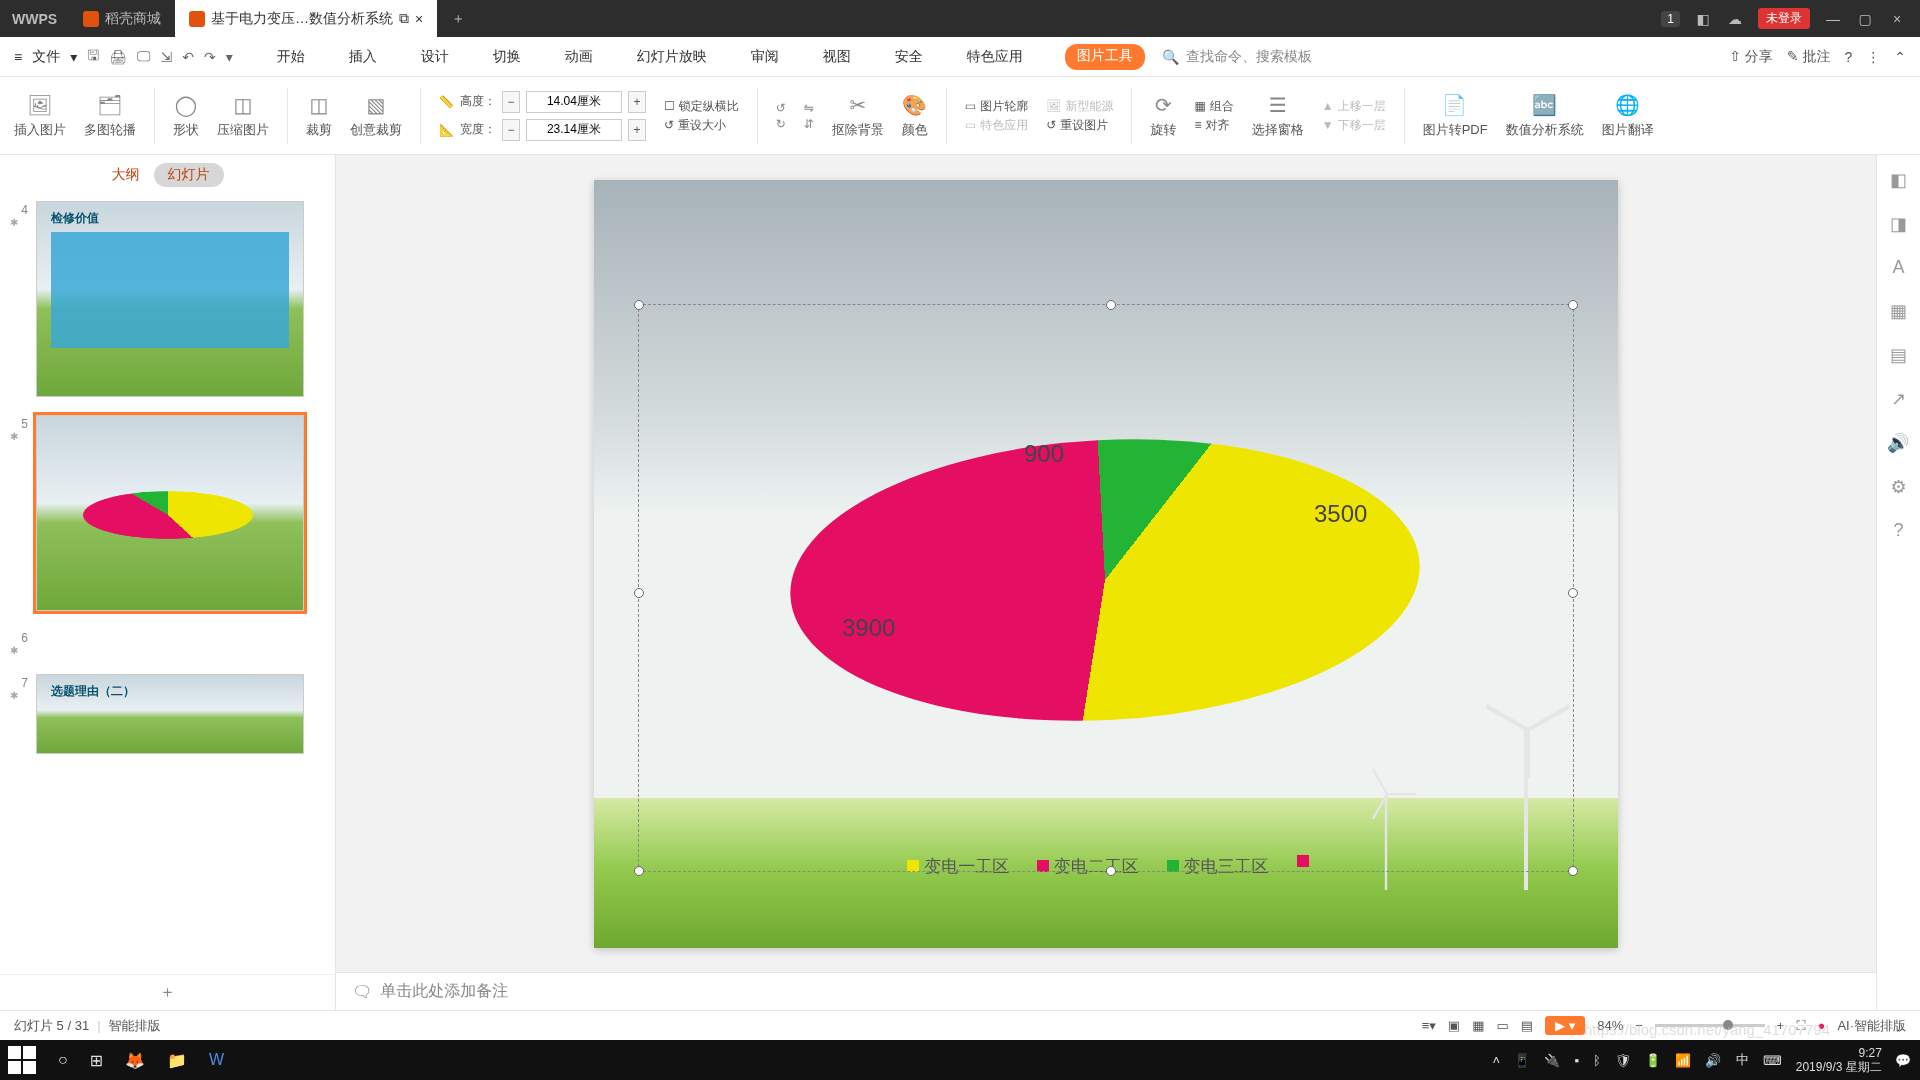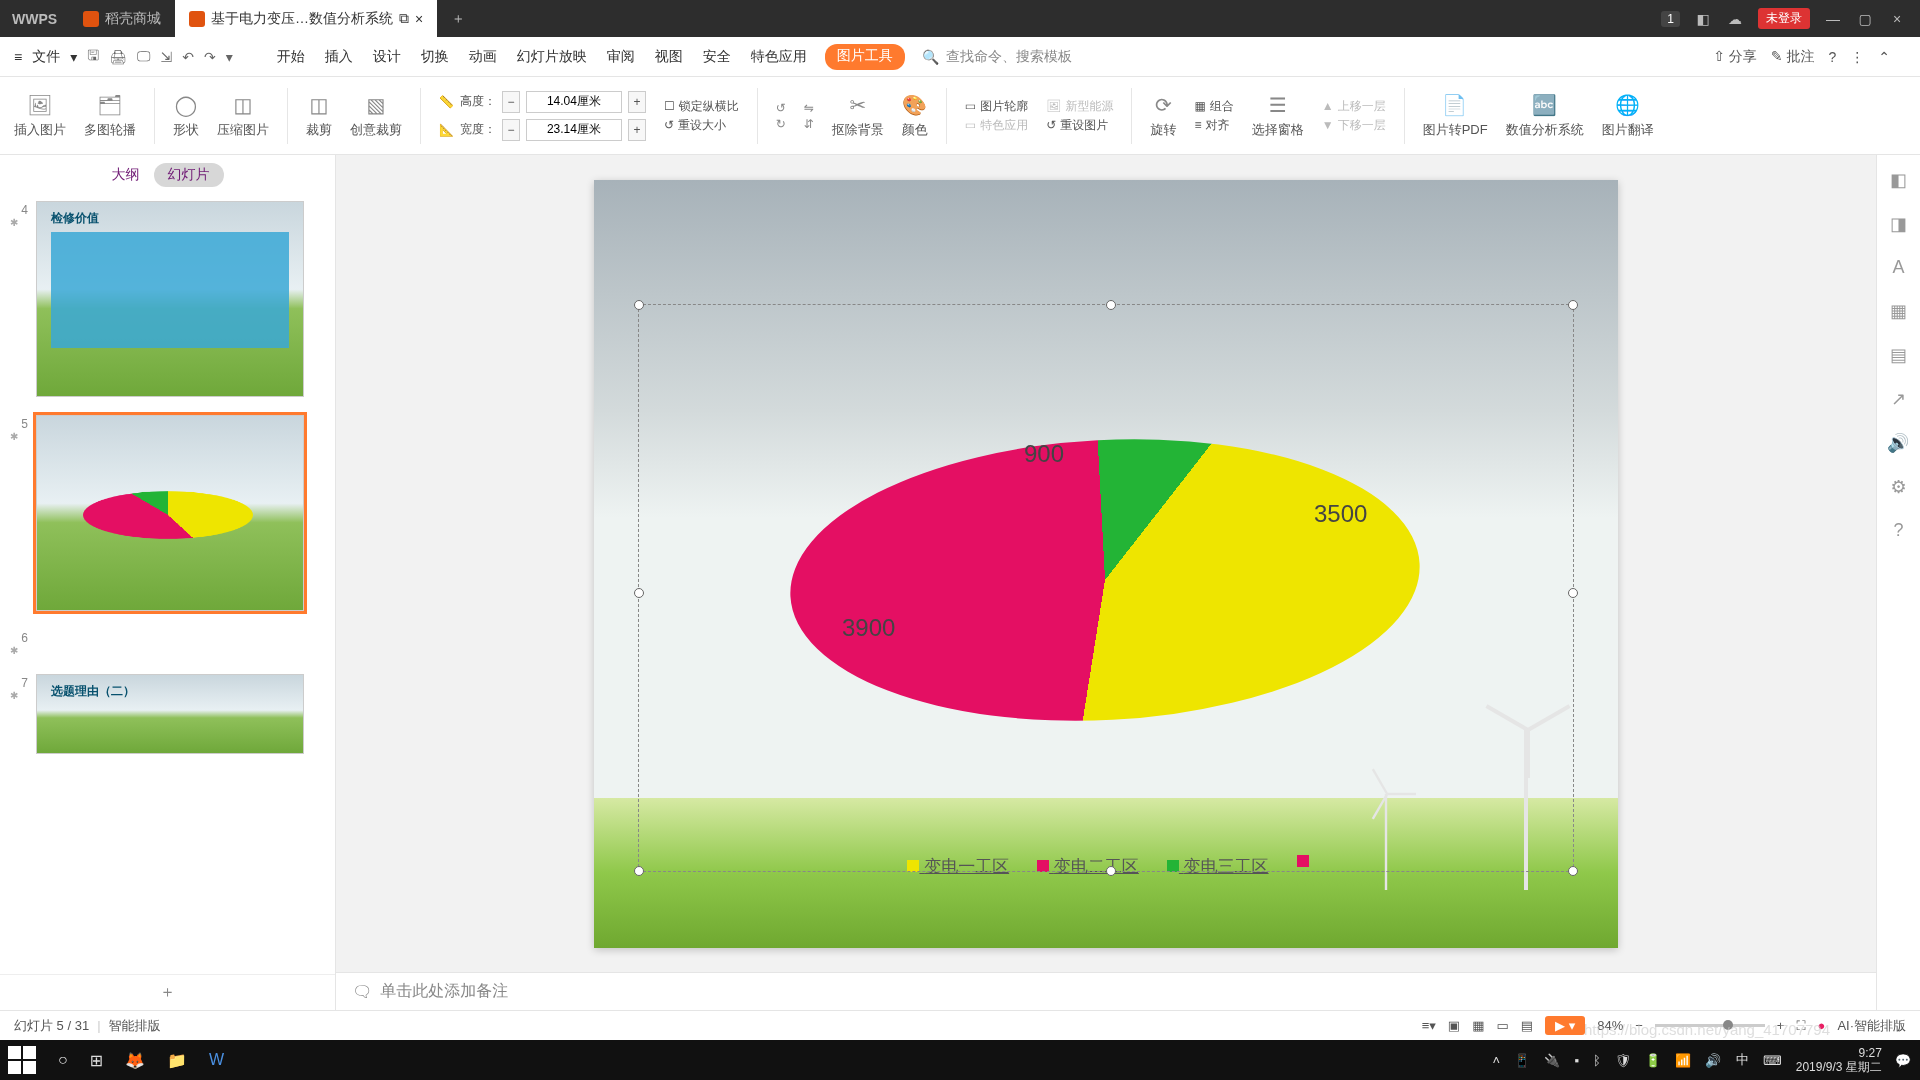--- a/index.html
+++ b/index.html
@@ -15,44 +15,44 @@
 .titlebar .tab .ico.o2 { background: #e0530f; }
 .titlebar .wincontrols { margin-left: auto; display: flex; align-items: center; gap: 14px; padding-right: 14px; }
 .titlebar .badge { background: #444; color: #fff; padding: 1px 6px; border-radius: 3px; font-size: 12px; }
 .titlebar .login { background: #d33; color: #fff; padding: 2px 8px; border-radius: 3px; font-size: 12px; }
 .titlebar .wc { width: 18px; text-align: center; }
 
 
 .menubar { height: 40px; background: #fff; border-bottom: 1px solid #e5e5e5; display: flex; align-items: center; font-size: 14px; color: #333; }
 .menubar .mb-left { display: flex; align-items: center; gap: 10px; padding: 0 14px; }
 .menubar .mb-left .icon { color: #666; }
-.menubar .tabs { display: flex; gap: 16px; margin-left: 28px; }
+.menubar .tabs { display: flex; gap: 40px; margin-left: 28px; }
 .menubar .tabs .t { cursor: pointer; padding: 4px 2px; }
 .menubar .tabs .t.active { background: #ff7a2e; color: #fff; border-radius: 12px; padding: 3px 12px; }
-.menubar .right { margin-left: auto; display: flex; align-items: center; gap: 14px; padding-right: 30px; color: #555; }
+.menubar .right { margin-left: auto; display: flex; align-items: center; gap: 14px; padding-right: 14px; color: #555; }
 .menubar .search { display: flex; align-items: center; gap: 6px; margin-left: 18px; color: #888; }
 
 
 .ribbon { height: 78px; background: #fff; border-bottom: 1px solid #e5e5e5; display: flex; align-items: center; font-size: 13px; color: #555; padding: 0 14px; gap: 18px; }
 .ribbon .grp { display: flex; flex-direction: column; align-items: center; gap: 4px; cursor: pointer; }
 .ribbon .grp .gicon { font-size: 20px; color: #888; }
 .ribbon .sep { width: 1px; height: 56px; background: #e6e6e6; }
 .ribbon .dims { display: flex; flex-direction: column; gap: 6px; font-size: 12px; }
 .ribbon .dims .row { display: flex; align-items: center; gap: 6px; }
 .ribbon .dims input { width: 96px; height: 22px; border: 1px solid #ccc; text-align: center; font-size: 12px; }
 .ribbon .dims .pm { width: 18px; height: 22px; border: 1px solid #ccc; display: flex; align-items: center; justify-content: center; background: #f7f7f7; }
 .ribbon .chk { display: flex; align-items: center; gap: 4px; }
 .ribbon .mini { font-size: 12px; color: #888; }
 .ribbon .col { display: flex; flex-direction: column; gap: 2px; font-size: 12px; }
 .ribbon .dim { color: #bbb; }
 
 
 .workspace { flex: 1; display: flex; background: #f2f2f2; min-height: 0; }
 .sidepane { width: 336px; background: #fff; border-right: 1px solid #e5e5e5; display: flex; flex-direction: column; }
-.sidepane .sp-tabs { height: 40px; display: flex; align-items: center; justify-content: center; gap: 14px; font-size: 14px; color: #701a75; }
+.sidepane .sp-tabs { height: 40px; display: flex; align-items: center; justify-content: center; gap: 14px; font-size: 14px; color: #c2410c; }
 .sidepane .sp-tabs .pill { background: #d7d7d7; padding: 3px 14px; border-radius: 12px; }
 .sidepane .slides { flex: 1; overflow-y: auto; padding: 6px 0 6px 10px; }
 .sidepane .slide { display: flex; gap: 8px; margin-bottom: 18px; }
 .sidepane .slide .num { width: 18px; font-size: 12px; color: #888; text-align: right; padding-top: 2px; }
 .sidepane .slide .star { font-size: 10px; color: #aaa; }
 .sidepane .thumb { width: 268px; height: 196px; background: linear-gradient(#c9d6dd 0%, #e8f0f3 45%, #8fc05a 55%, #6fa83a 100%); border: 1px solid #ccc; position: relative; overflow: hidden; }
 .sidepane .thumb.sel { outline: 3px solid #ff7a2e; }
 .sidepane .thumb .tbl { position: absolute; top: 30px; left: 14px; right: 14px; bottom: 48px; background: #3aa8d6; opacity: .85; }
 .sidepane .thumb .title { position: absolute; top: 8px; left: 14px; font-size: 12px; font-weight: bold; color: #07516e; }
 .sidepane .thumb .pie { position: absolute; top: 54px; left: 46px; width: 170px; height: 90px; border-radius: 50%; background: conic-gradient(#eee500 0 150deg, #e40f63 150deg 318deg, #23b436 318deg 360deg); transform: rotateX(58deg); }
@@ -63,21 +63,21 @@
 .canvaswrap { flex: 1; display: flex; flex-direction: column; position: relative; }
 .canvas { flex: 1; display: flex; align-items: center; justify-content: center; position: relative; }
 .slideview { width: 1024px; height: 768px; background: linear-gradient(#a7b2b9 0%, #d3dadb 30%, #eef3f2 44%, #eef3f2 44%); position: relative; box-shadow: 0 2px 8px rgba(0,0,0,.2); overflow: hidden; }
 .slideview .ground { position: absolute; bottom: 0; left: 0; right: 0; height: 150px; background: linear-gradient(#d6e9a3 0%, #8fc84a 50%, #6fa830 100%); }
 .slideview .chart-title { position: absolute; top: 148px; width: 100%; text-align: center; font-size: 26px; color: #888; }
 .slideview .chart-title .red { color: #e40f63; }
 .slideview .pie3d { position: absolute; top: 260px; left: 196px; width: 630px; height: 350px; }
 .slideview .pie3d .top { position: absolute; top: 0; left: 0; width: 100%; height: 80%; border-radius: 50%; background: conic-gradient(#23b436 0 41deg, #eee500 41deg 192deg, #e40f63 192deg 360deg); transform: rotate(-3deg); }
 .slideview .pie3d .side { position: absolute; top: 34%; left: 0; width: 100%; height: 80%; border-radius: 50%; background: conic-gradient(#1a8a28 0 41deg, #a9a200 41deg 192deg, #a50b47 192deg 360deg); z-index: -1; transform: rotate(-3deg); }
 .slideview .dl { position: absolute; font-size: 24px; color: #444; font-weight: 500; }
-.slideview .legend { position: absolute; bottom: 70px; width: 100%; text-align: right; font-size: 17px; color: #555; display: flex; justify-content: center; gap: 24px; text-decoration: underline; }
+.slideview .legend { position: absolute; bottom: 70px; width: 100%; text-align: right; font-size: 17px; color: #555; display: flex; justify-content: center; gap: 24px; }
 .slideview .legend .sq { width: 12px; height: 12px; display: inline-block; margin-left: 4px; }
 .slideview .sel-frame { position: absolute; top: 124px; left: 44px; right: 44px; bottom: 76px; border: 1px dashed #888; }
 .slideview .handle { position: absolute; width: 10px; height: 10px; background: #fff; border: 1px solid #666; border-radius: 50%; }
 .slideview .turbine { position: absolute; bottom: 58px; }
 .slideview .turbine .pole { width: 4px; height: 160px; background: #e5e5e5; margin: 0 auto; }
 .slideview .turbine .hub { width: 90px; height: 90px; position: absolute; top: -45px; left: 50%; transform: translateX(-50%); }
 .slideview .turbine .blade { position: absolute; top: 50%; left: 50%; width: 4px; height: 48px; background: #e5e5e5; transform-origin: top center; }
 
 .notes { height: 38px; background: #fff; border-top: 1px solid #e5e5e5; display: flex; align-items: center; padding: 0 16px; color: #888; gap: 8px; }
 

